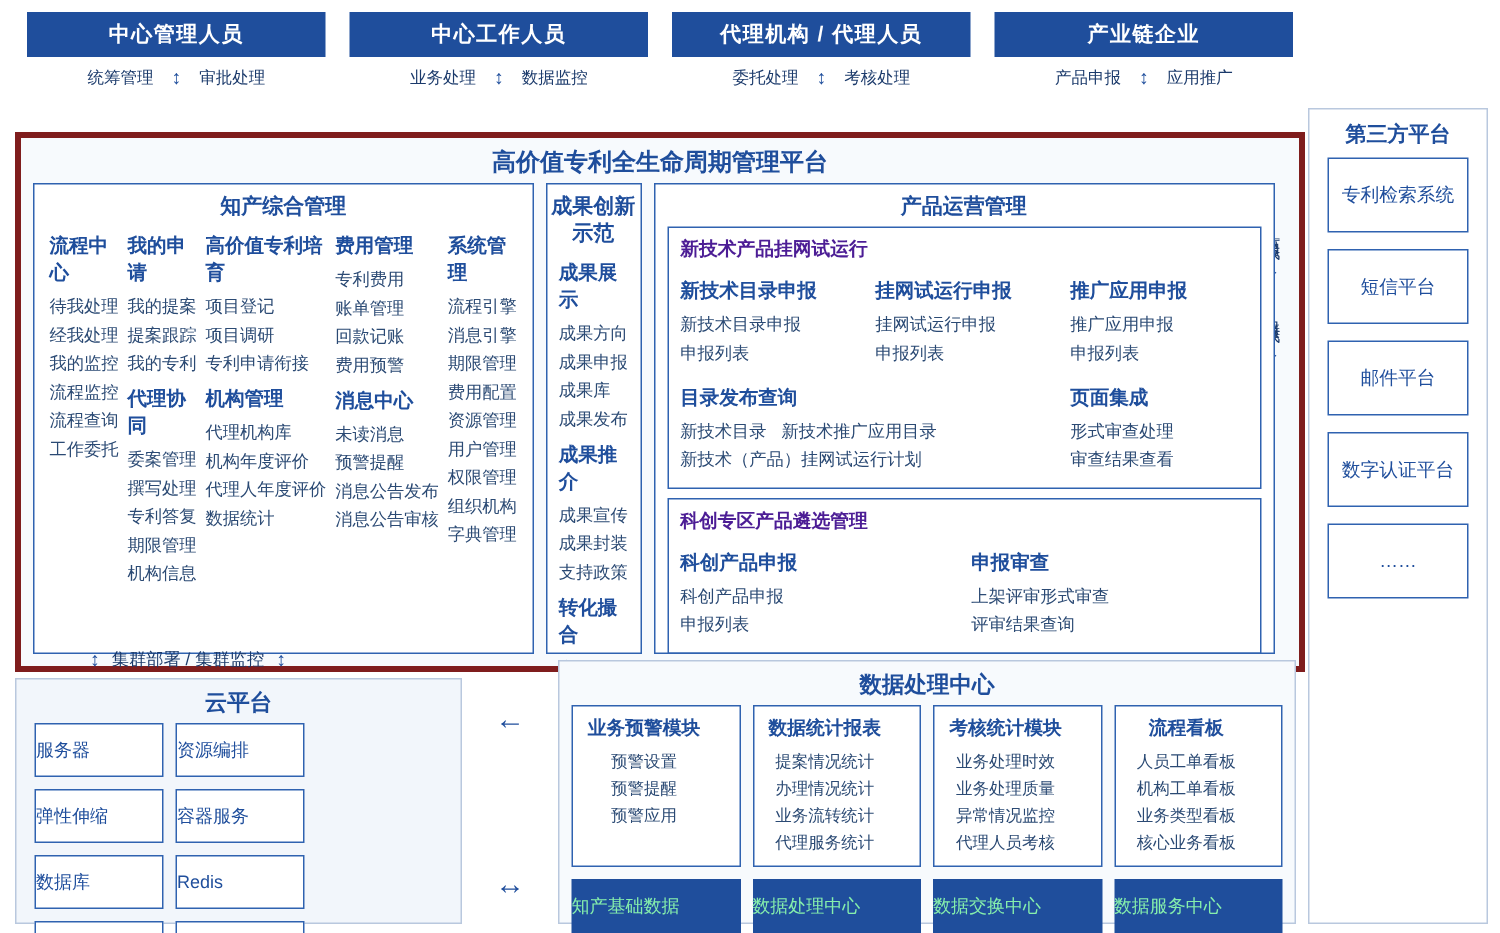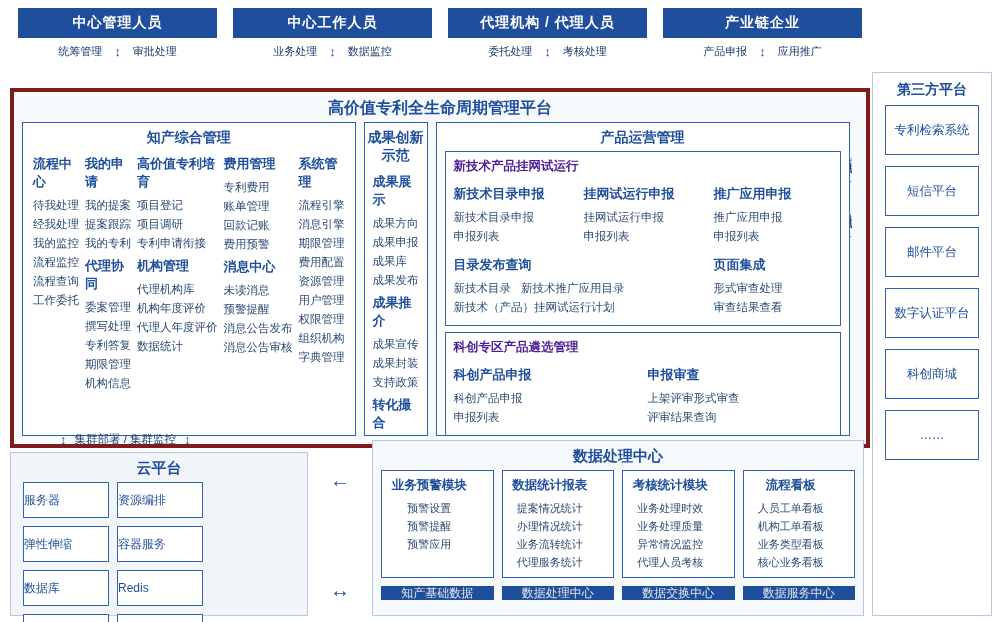--- a/index.html
+++ b/index.html
@@ -93,22 +93,22 @@
 
   
   .db{position:absolute;left:372px;top:440px;width:490px;height:174px;border:1px solid #b9c8de;background:#f7fafd;}
   .db-title{text-align:center;font-size:15px;font-weight:bold;color:#1f4e9c;padding:6px 0 4px 0;}
   .db-cols{display:flex;gap:8px;padding:0 8px;}
   .db-col{flex:1;border:1px solid #2f62b0;background:#fff;padding:4px 22px 6px 6px;min-height:96px;}
   .db-col .hd2{text-align:center;font-size:12.5px;font-weight:bold;color:#1f4e9c;margin:2px 0 5px 0;}
   .db-col .it{font-size:11px;line-height:18px;text-align:center;}
   .db-bottom{display:flex;gap:8px;padding:8px 8px 0 8px;}
   .db-btn{
-    flex:1;height:14px;background:#1f4e9c;color:#e5e5e5;
-    display:flex;align-items:center;justify-content:center;font-size:12px;
+    flex:1;height:36px;background:#1f4e9c;color:#86efac;
+    display:flex;align-items:center;font-size:12px;
   }
 </style>
 </head>
 <body>
 
 <div class="root">
 
   <div class="roles">
     <div class="role">
         <span>中心管理人员</span>
@@ -311,23 +311,20 @@
       <div class="third-item">
           <span>短信平台</span>
         </div>
       <div class="third-item">
           <span>邮件平台</span>
         </div>
       <div class="third-item">
           <span>数字认证平台</span>
         </div>
       <div class="third-item">
-          <span>科创商城</span>
-        </div>
-      <div class="third-item">
           <span>……</span>
         </div>
     </div>
   </div>
 
   <div class="cluster">
     <span class="arrow">↕</span>
     <span>集群部署 / 集群监控</span>
     <span class="arrow">↕</span>
   </div>

